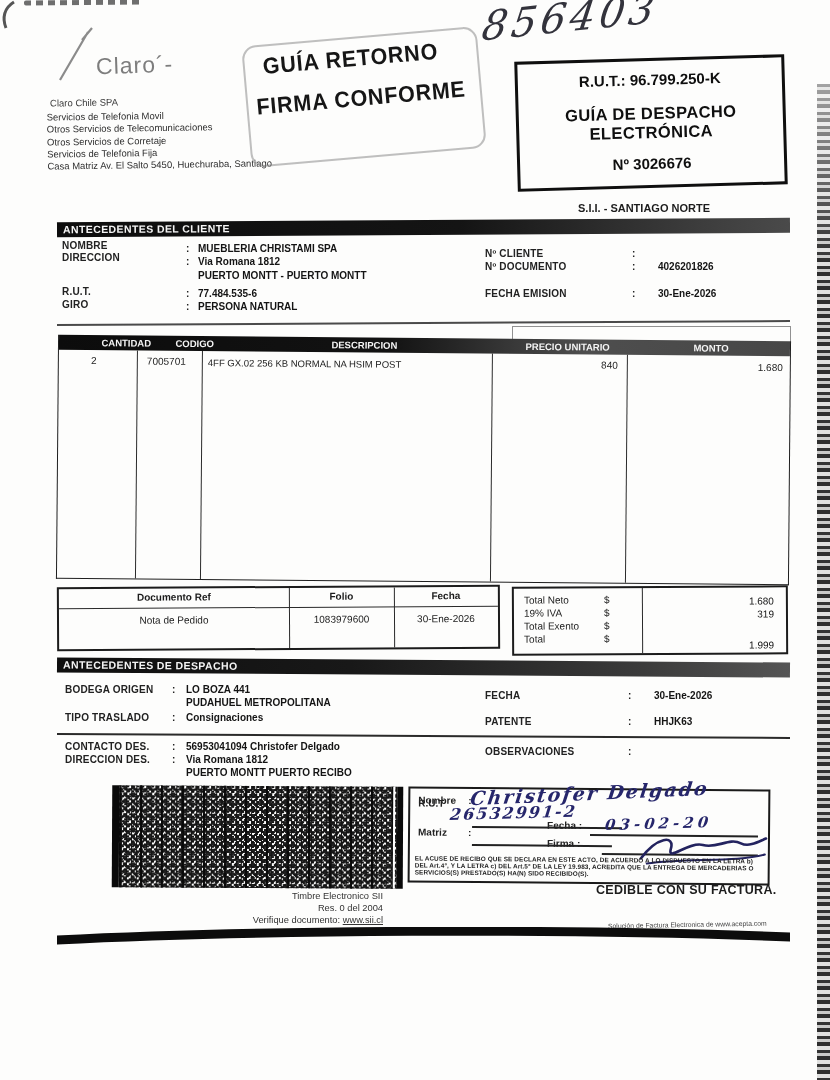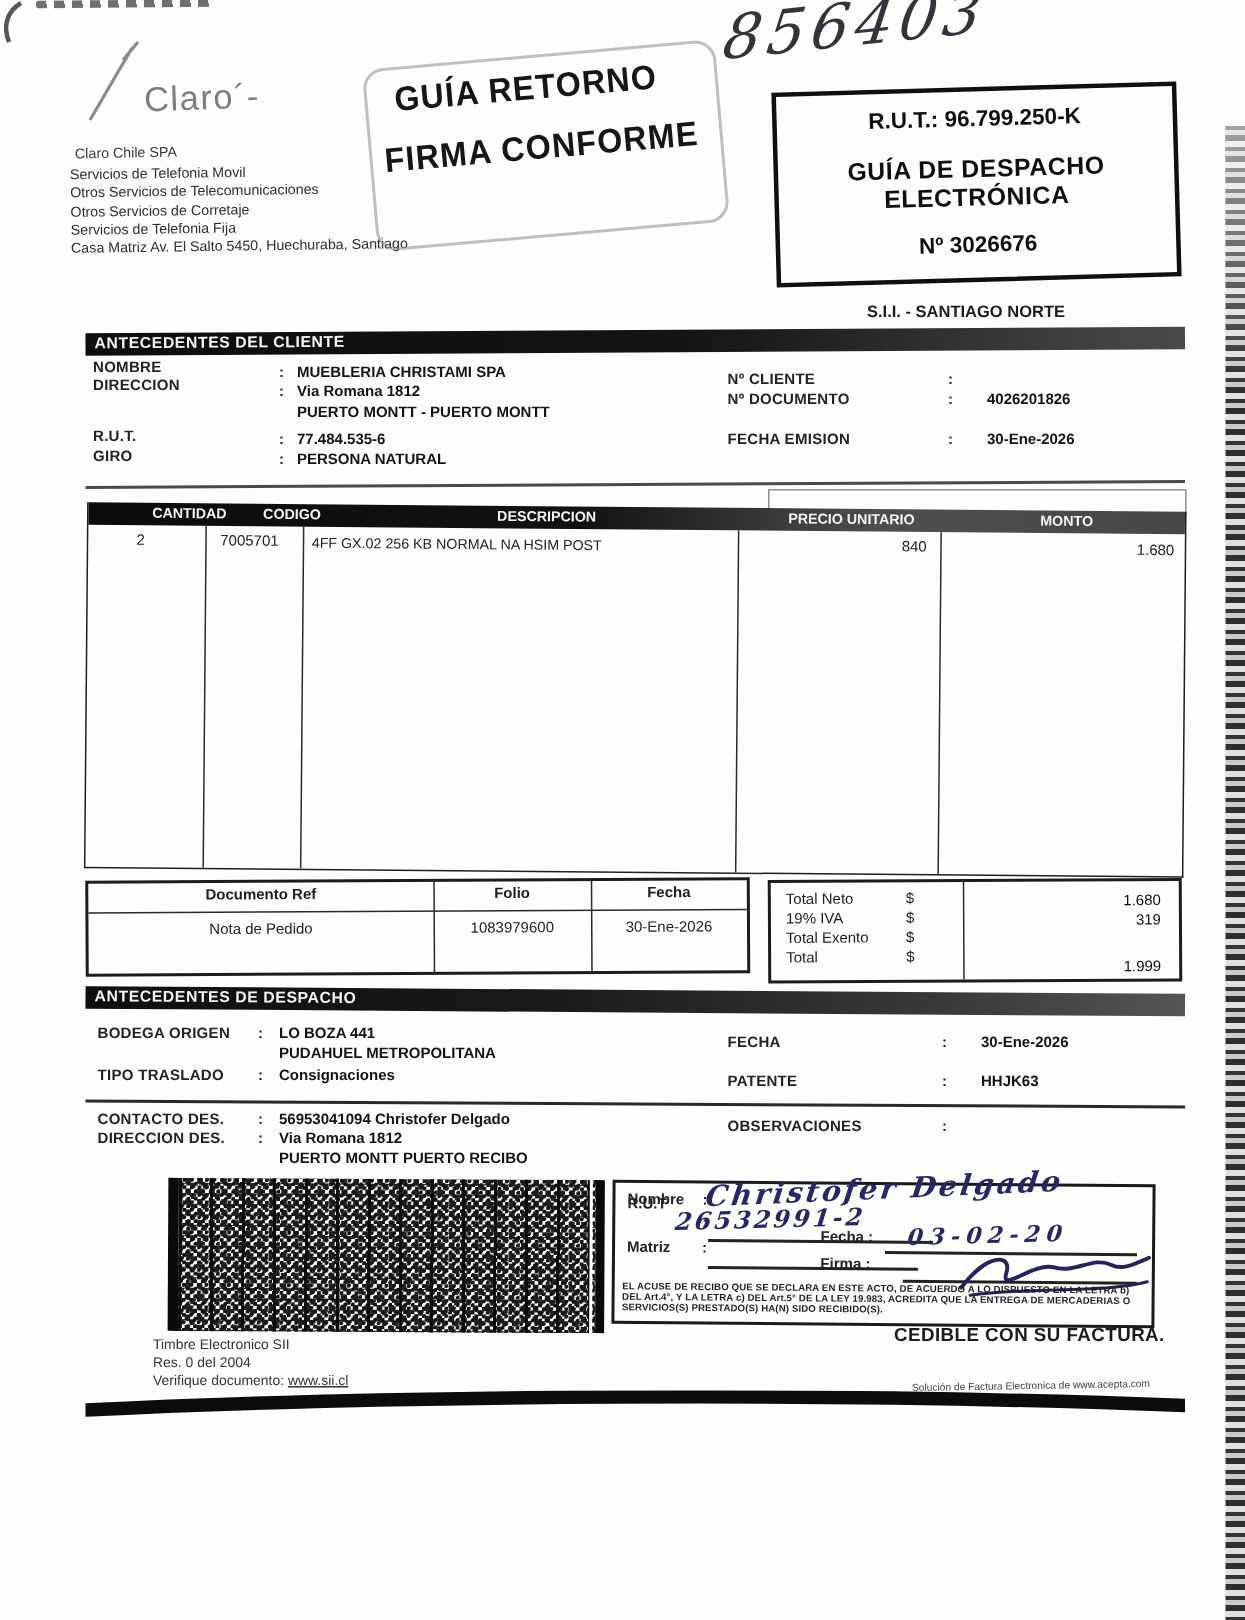--- a/index.html
+++ b/index.html
@@ -40,21 +40,21 @@
          font-weight:600;color:#1f1f1f;letter-spacing:.1px;}
   
   .barcode{left:112px;top:786px;width:278px;height:102px;transform:rotate(.3deg);
     background:
       repeating-linear-gradient(90deg, rgba(8,8,8,.95) 0 2px, rgba(0,0,0,0) 2px 21px),
       repeating-conic-gradient(#141414 0% 22%, rgba(255,255,255,0) 0% 50%),
       repeating-conic-gradient(from 40deg, #222 0% 20%, rgba(255,255,255,0) 0% 45%);
     background-size:100% 100%, 5px 5px, 8px 7px;
     border-left:7px solid #0a0a0a;border-right:6px solid #0a0a0a;}
   .barcode:after{content:"";position:absolute;right:2px;top:0;bottom:0;width:2px;background:#fff;}
-  .timbre{left:102px;top:890px;width:265px;text-align:left;font-size:9.3px;color:#333;line-height:12px;}
+  .timbre{left:118px;top:890px;width:265px;text-align:right;font-size:9.3px;color:#333;line-height:12px;}
   .timbre a{color:#333;}
   
   .stamp{left:246px;top:36px;width:232px;height:118px;transform:rotate(-5deg);
          border:2px solid rgba(130,130,130,.5);border-radius:14px;}
   .stamp span{position:absolute;font-weight:bold;color:#161616;font-size:21.5px;letter-spacing:.8px;
               transform:scaleY(1.06);white-space:nowrap;}
   
   .rutbox{left:516px;top:58px;width:270px;height:130px;border:3.5px solid #0f0f0f;box-sizing:border-box;
           transform:rotate(-1.6deg);text-align:center;color:#0f0f0f;}
   .edge-strip{right:0;top:84px;width:13px;height:996px;filter:blur(.5px);

